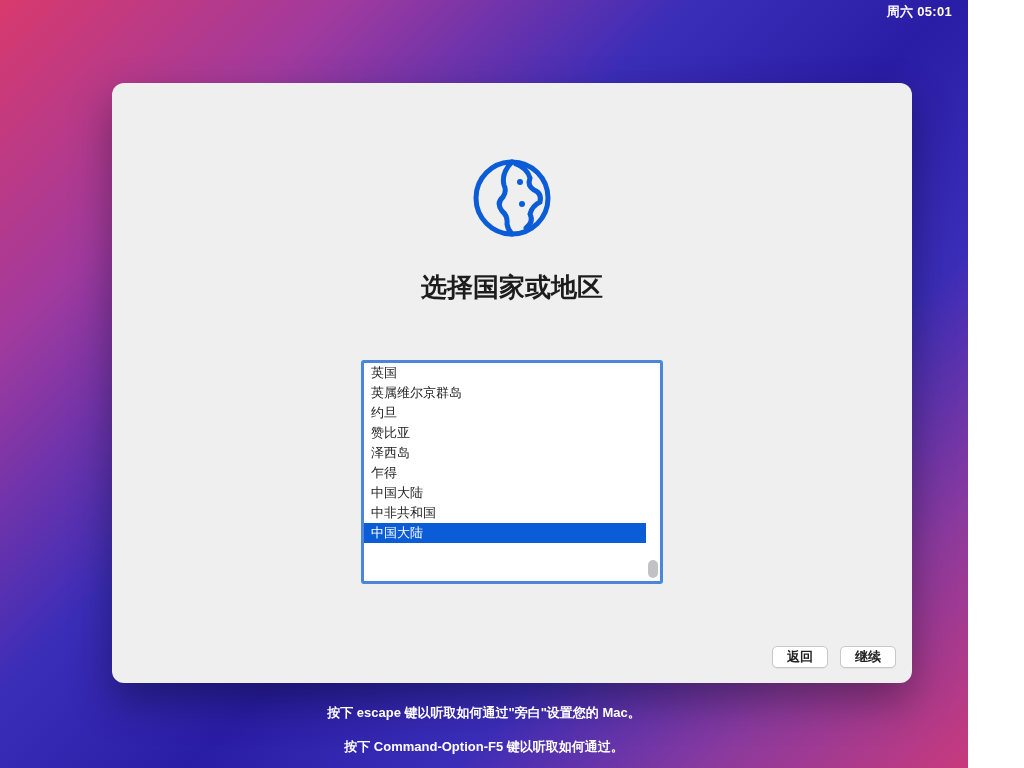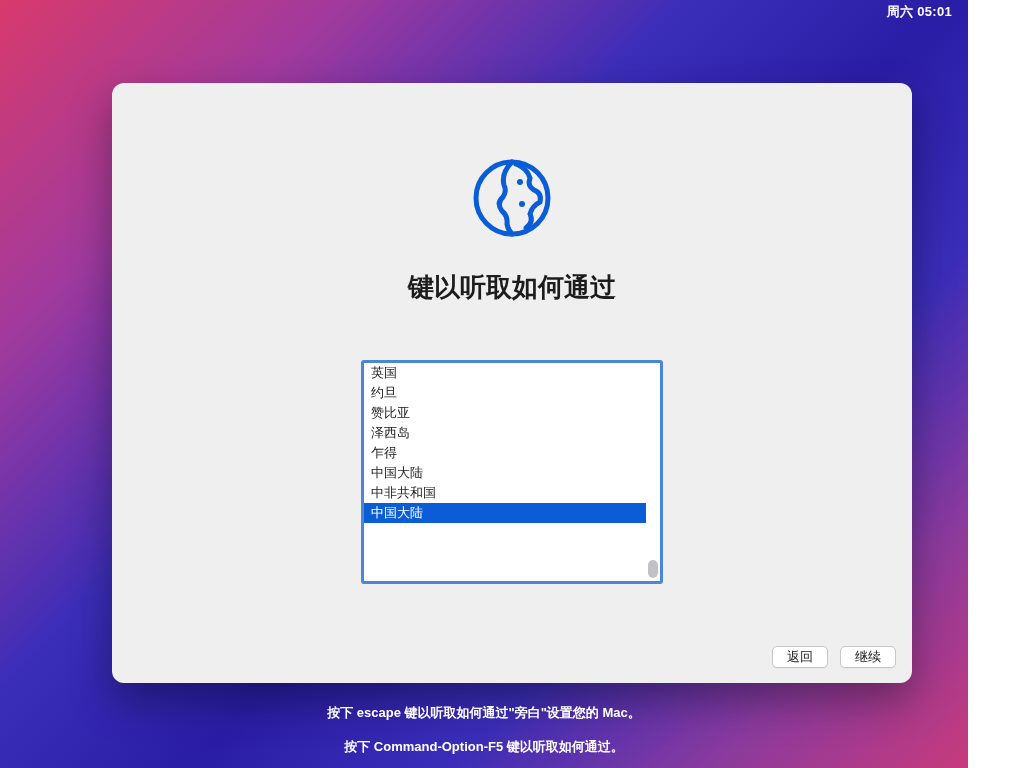--- a/index.html
+++ b/index.html
@@ -69,21 +69,21 @@
     left: 2px; right: 2px;
     bottom: 3px;
     height: 18px;
     background: #c2c2c4;
     border-radius: 5px;
   }
   .footer {
     position: absolute; bottom: 0; left: 0; right: 0;
     height: 52px;
     display: flex; align-items: center; justify-content: flex-end;
-    padding: 0 16px; gap: 12px;
+    padding: 0 16px; gap: 12px; font-weight: bold;
   }
   .btn {
     height: 22px; min-width: 56px;
     padding: 0 12px;
     background: #fff;
     border: 1px solid #c8c8c8;
     border-radius: 5px;
     font-size: 13px;
     color: #222;
     box-shadow: 0 1px 1px rgba(0,0,0,0.05);
@@ -111,25 +111,26 @@
     <div class="globe-icon">
       <svg width="80" height="80" viewBox="0 0 80 80">
         <circle cx="40" cy="40" r="36" fill="none" stroke="#0a5cd7" stroke-width="5"></circle>
         <path d="M40 4 Q29 15 32 27 Q35 33 31 39 Q24 45 30 53 Q36 58 35 66 Q36 72 40 76" fill="none" stroke="#0a5cd7" stroke-width="5" stroke-linecap="round"></path>
         <path d="M44 6 Q55 10 58 20 Q55 28 62 32 Q70 35 68 44 Q60 48 58 56 Q62 64 54 70" fill="none" stroke="#0a5cd7" stroke-width="5" stroke-linecap="round"></path>
         <circle cx="48" cy="24" r="3" fill="#0a5cd7"></circle>
         <circle cx="50" cy="46" r="3" fill="#0a5cd7"></circle>
       </svg>
     </div>
 
-    <div class="title">键以听取如何通过</div>
+    <div class="title">选择国家或地区</div>
 
     <div class="listbox-wrap">
       <div class="listbox" id="country-list">
           <div class="list-item">英国</div>
+          <div class="list-item">英属维尔京群岛</div>
           <div class="list-item">约旦</div>
           <div class="list-item">赞比亚</div>
           <div class="list-item">泽西岛</div>
           <div class="list-item">乍得</div>
           <div class="list-item">中国大陆</div>
           <div class="list-item">中非共和国</div>
           <div class="list-item selected">中国大陆</div>
         </div>
       <div class="scrollbar-track">
         <div class="scrollbar-thumb"></div>

